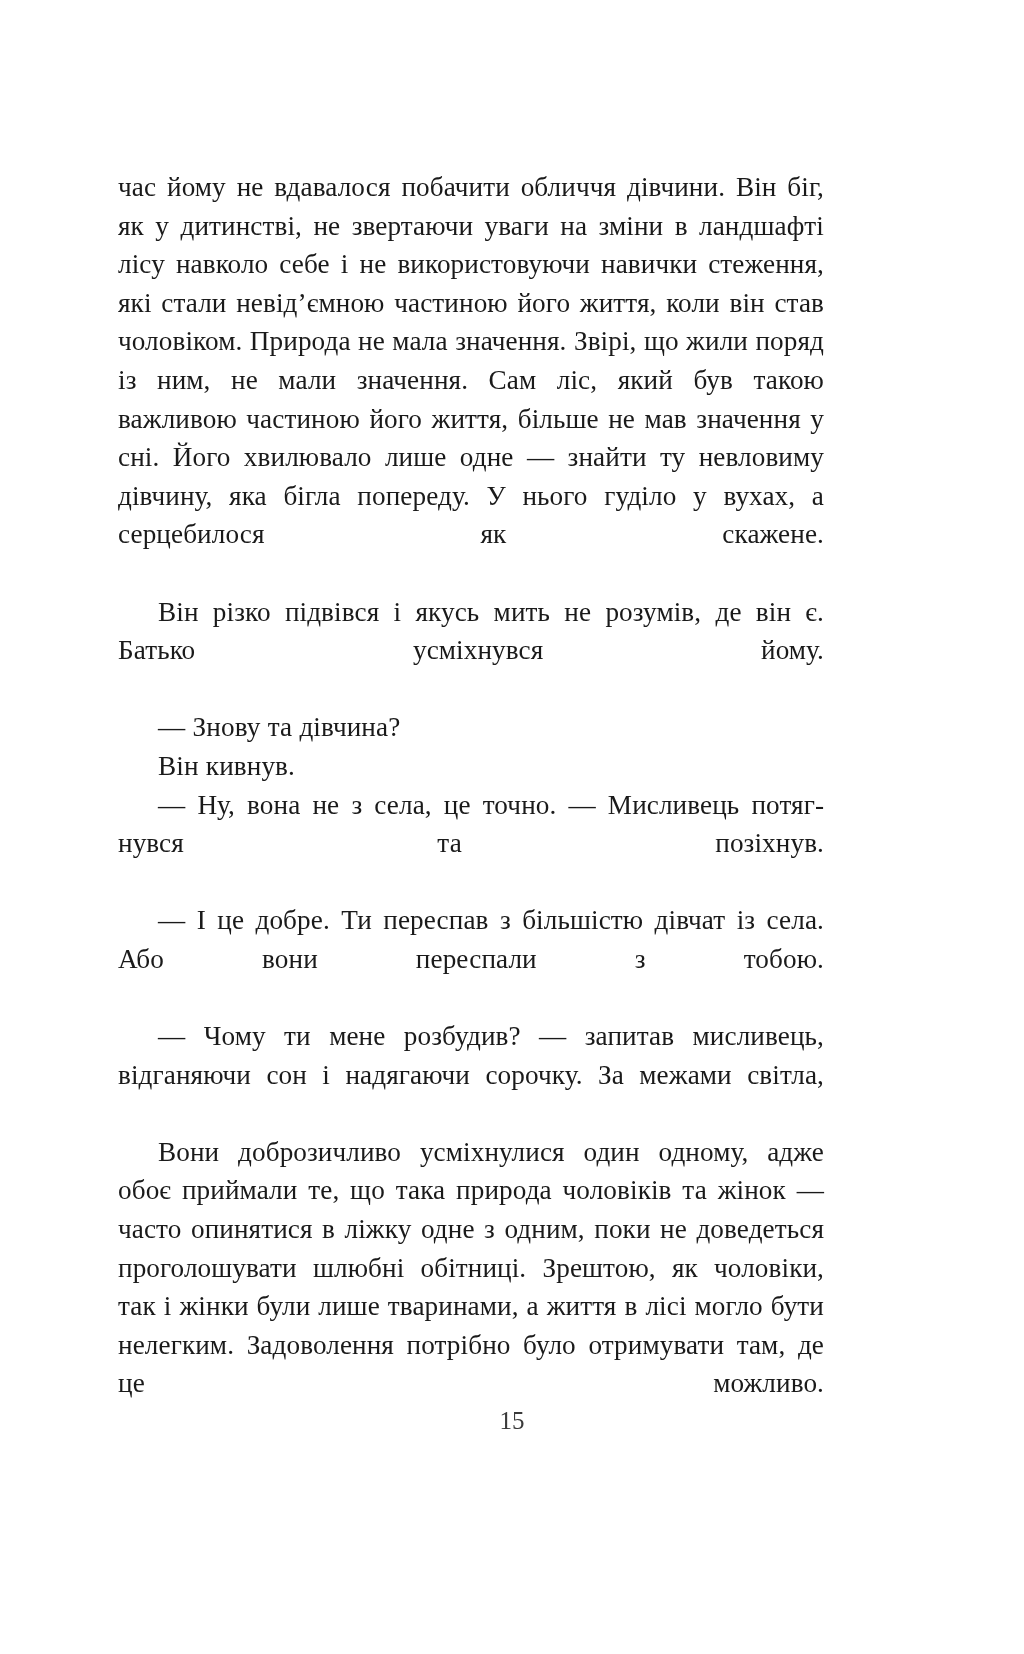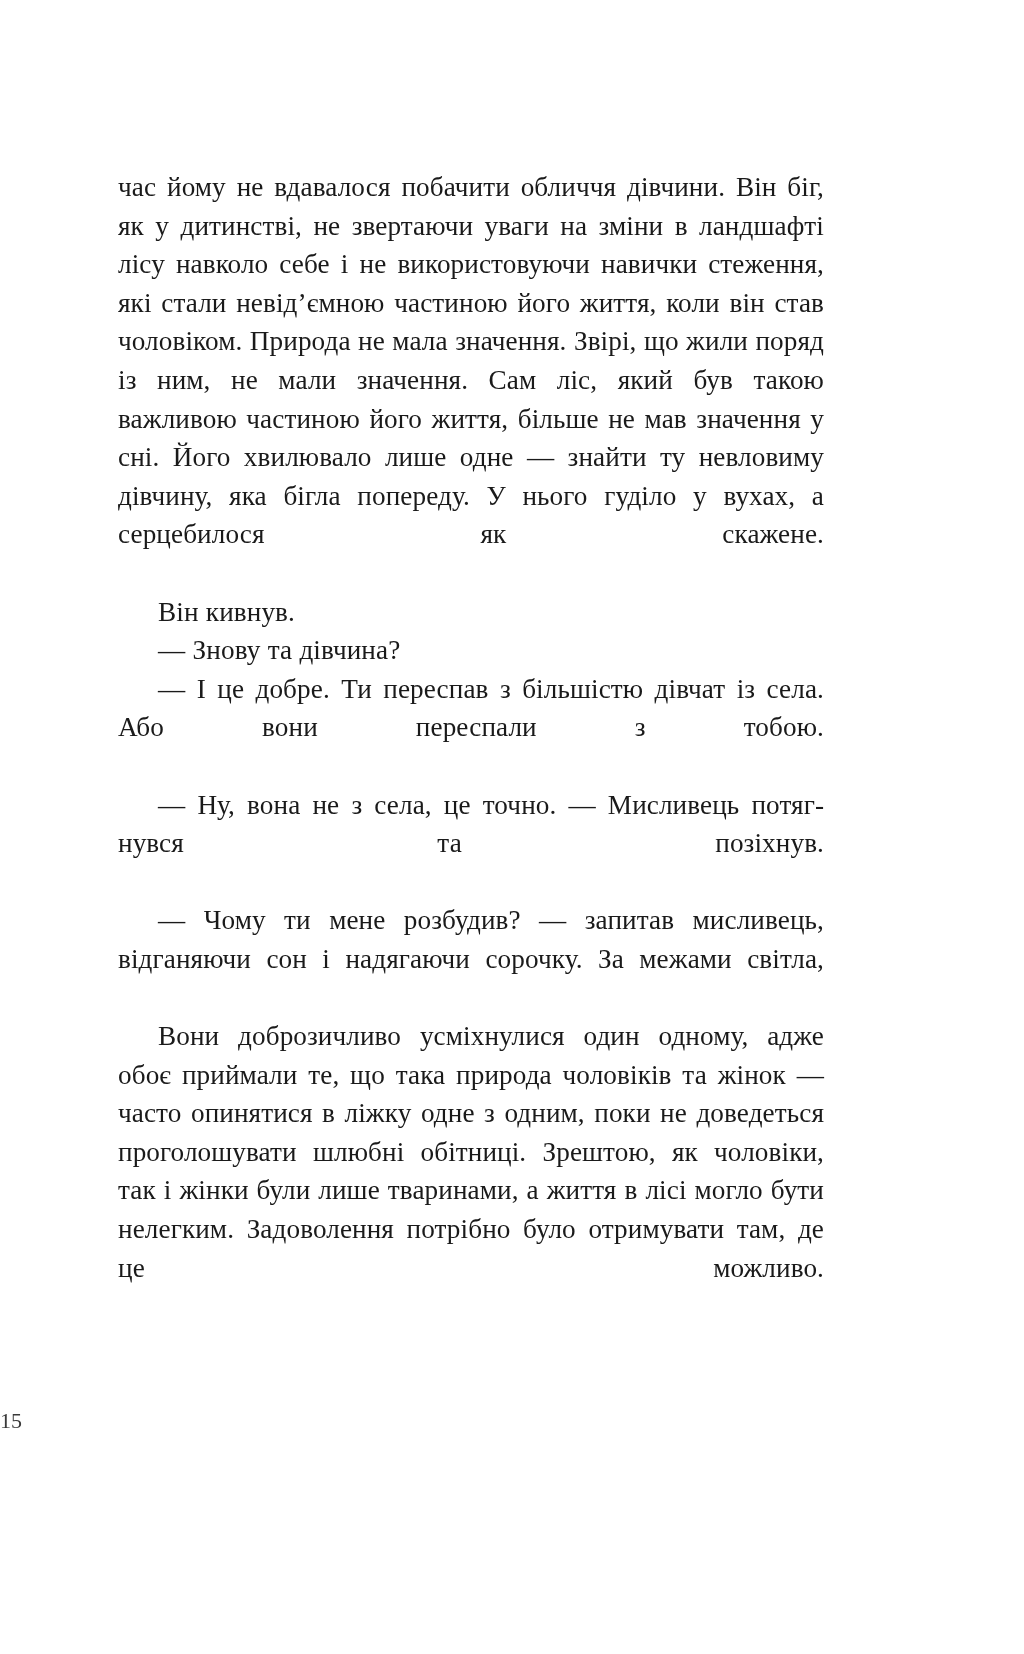--- a/index.html
+++ b/index.html
@@ -52,45 +52,46 @@
     width: 100%;
   }
   .para.ragged::after {
     content: none;
   }
   .page-number {
     position: absolute;
     left: 0;
     top: 1404px;
     width: 1024px;
-    text-align: left;
-    font-size: 22px;
+    text-align: center;
+    font-size: 25px;
     line-height: 34px;
     color: #3a3a3a;
     font-family: "Liberation Serif", "DejaVu Serif", serif;
   }
 </style>
 </head>
 <body>
 
 <div class="page">
 
   <div class="text-block">
 
     <p class="para noindent">час йому не вдавалося побачити обличчя дівчини. Він біг, як у дитинстві, не звертаючи уваги на зміни в ландшафті лісу навколо себе і не використовуючи навички стеження, які стали невід’ємною частиною його життя, коли він став чоловіком. Природа не мала значення. Звірі, що жили поряд із ним, не мали зна­чення. Сам ліс, який був такою важливою частиною його життя, більше не мав значення у сні. Його хвилю­вало лише одне — знайти ту невловиму дівчину, яка бігла попереду. У нього гуділо у вухах, а серцебилося як скажене.</p>
 
+    <p class="para indent">Він різко підвівся і якусь мить не розумів, де він є. Батько усміхнувся йому.</p>
+
+    <p class="para indent ragged">— Знову та дівчина?</p>
 
     <p class="para indent ragged">Він кивнув.</p>
 
-    <p class="para indent ragged">— Знову та дівчина?</p>
 
+    <p class="para indent">— Ну, вона не з села, це точно. — Мисливець потяг­нувся та позіхнув.</p>
 
     <p class="para indent">— І це добре. Ти переспав з більшістю дівчат із села. Або вони переспали з тобою.</p>
-
-    <p class="para indent">— Ну, вона не з села, це точно. — Мисливець потяг­нувся та позіхнув.</p>
 
     <p class="para indent">— Чому ти мене розбудив? — запитав мисливець, відганяючи сон і надягаючи сорочку. За межами світла,</p>
 
     <p class="para indent">Вони доброзичливо усміхнулися один одному, адже обоє приймали те, що така природа чоловіків та жінок — часто опинятися в ліжку одне з одним, поки не доведеться проголошувати шлюбні обітниці. Зреш­тою, як чоловіки, так і жінки були лише тваринами, а життя в лісі могло бути нелегким. Задоволення по­трібно було отримувати там, де це можливо.</p>
 
   </div>
 
   <div class="page-number">15</div>
 
 </div>

